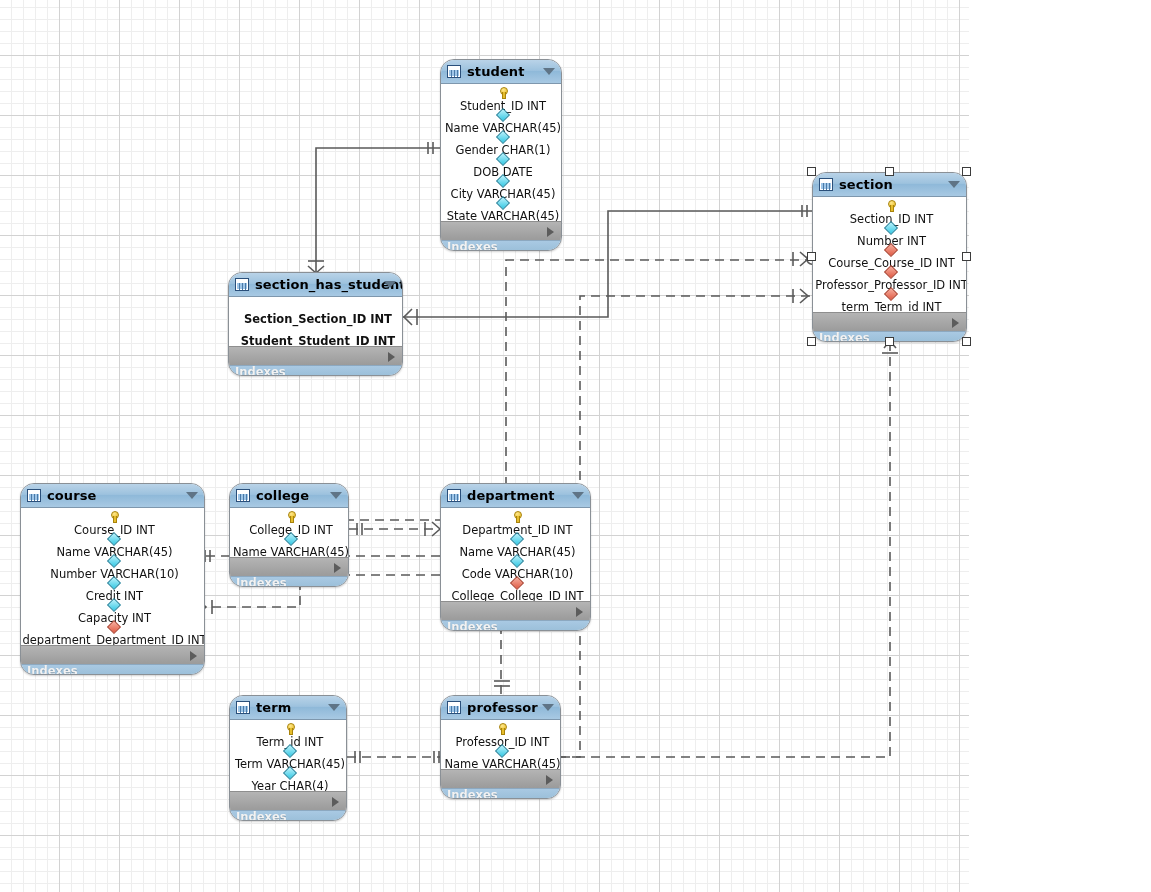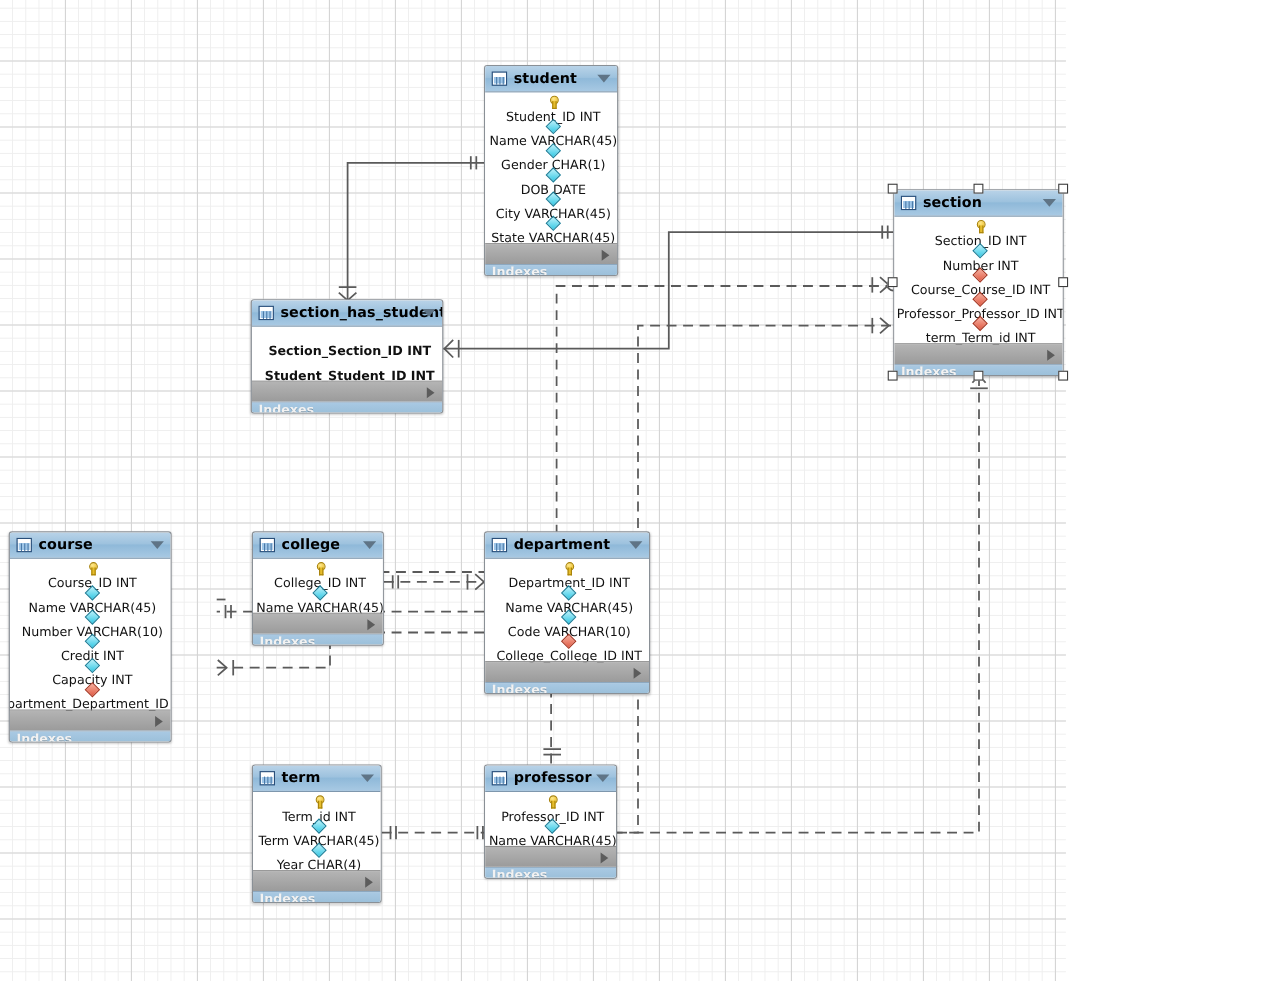--- a/index.html
+++ b/index.html
@@ -29,21 +29,21 @@
     background-size: 60px 60px, 60px 60px, 12px 12px, 12px 12px;
     background-position: -1px -5px, -1px -5px, -1px -5px, -1px -5px;
   }
   #lines { position:absolute; left:0; top:0; width:1151px; height:892px; pointer-events:none; }
 
   
   .tbl {
     position: absolute;
     background: #ffffff;
     border: 1px solid #8a9096;
-    border-radius: 3px;
+    border-radius: 14px;
     box-shadow: 0 1px 2px rgba(0,0,0,.18);
     overflow: hidden;
   }
   .tbl-hdr {
     height: 24px;
     display: flex;
     align-items: center;
     padding: 0 5px 0 6px;
     background: linear-gradient(to bottom, #b9d3e8 0%, #9dc2de 45%, #8fb9d9 50%, #a8c9e3 100%);
     border-bottom: 1px solid #7e97ad;
@@ -304,21 +304,21 @@
             <span class="ico none"></span>
             <span>Student_Student_ID INT</span>
           </div>
         </div>
         <div class="idx">
           <span class="idx-label">Indexes</span>
           <span class="idx-arrow"></span>
         </div>
         <div class="foot"></div>
       </div>
-      <div class="tbl" style="left: 8px; top: 483px; width: 148px;">
+      <div class="tbl" style="left: 20px; top: 483px; width: 185px;">
         <div class="tbl-hdr">
           <span class="tbl-icon"></span>
           <span class="tbl-title">course</span>
           <span class="tbl-caret"></span>
         </div>
         <div class="cols">
           <div class="col">
             <span class="ico pk"></span>
             <span>Course_ID INT</span>
           </div>

